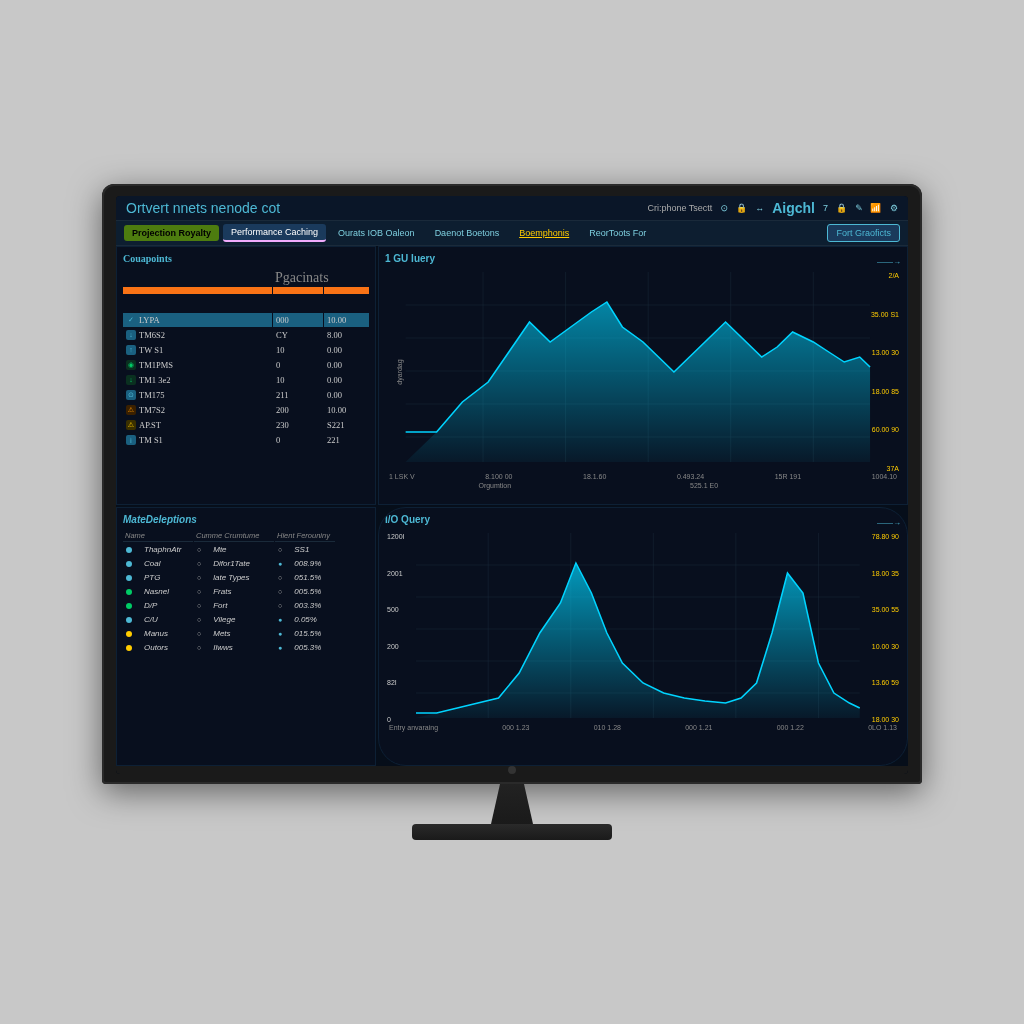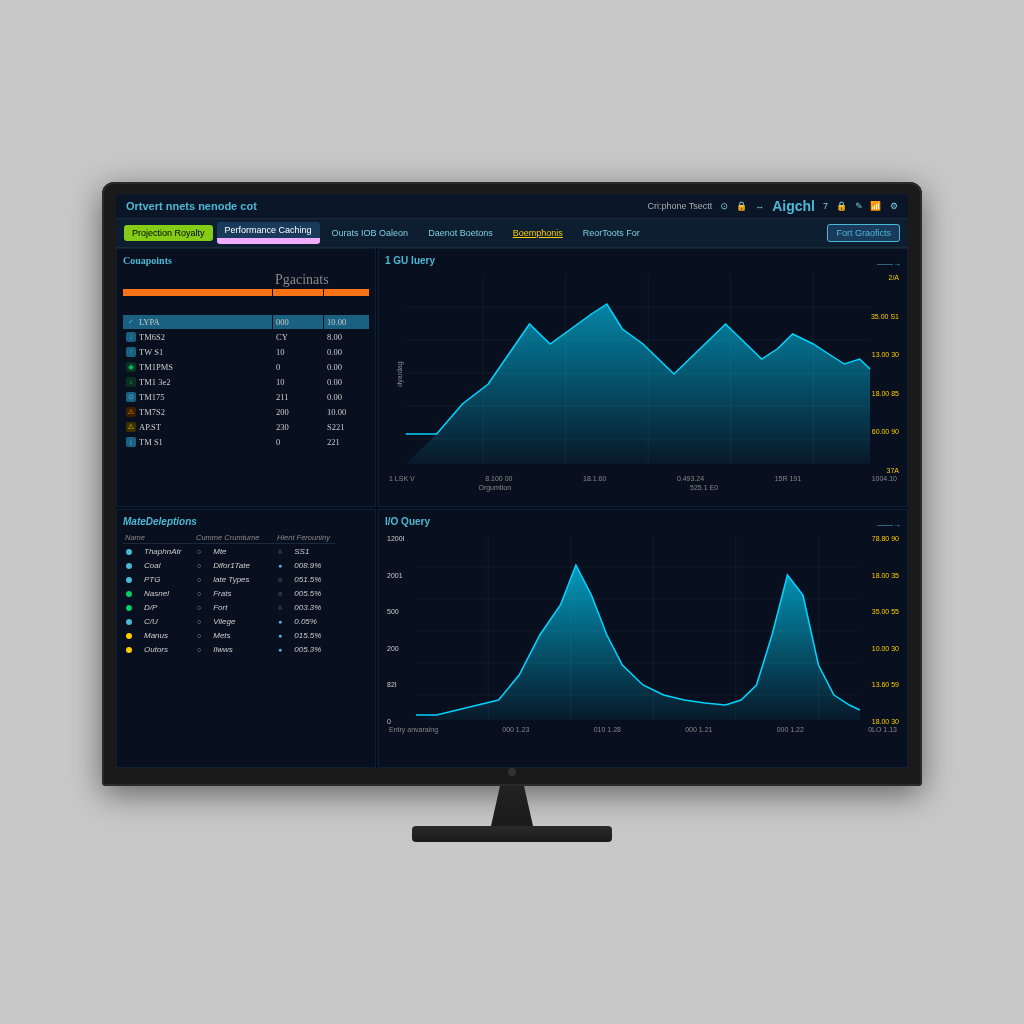--- a/index.html
+++ b/index.html
@@ -35,22 +35,22 @@
     .top-bar {
       background: #0a1628;
       display: flex;
       align-items: center;
       padding: 4px 10px;
       border-bottom: 1px solid #1a2a3a;
       gap: 8px;
     }
     .app-title {
       color: #4db8d4;
-      font-size: 11px;
-      font-weight: bold;
+      font-size: 14px;
+      font-weight: normal;
       flex-shrink: 0;
     }
     .top-bar-spacer { flex: 1; }
     .top-bar-status {
       color: #aaa;
       font-size: 9px;
     }
     .top-bar-user {
       color: #4db8d4;
       font-size: 14px;
@@ -69,26 +69,26 @@
       color: #7ecfdf;
       font-size: 9px;
       padding: 3px 8px;
       border-radius: 3px;
       cursor: pointer;
       white-space: nowrap;
     }
     .nav-tab.active {
       background: #1a3a5c;
       color: #fff;
-      border-bottom: 6px solid #f0abfc;
+      border-bottom: 2px solid #f0abfc;
     }
     .nav-tab.highlight {
-      background: #84cc16;
+      background: #4d7c0f;
       color: #000;
-      font-weight: normal;
+      font-weight: bold;
     }
     .nav-tab.underlined {
       text-decoration: underline;
       color: #ffcc00;
     }
     .nav-tab-right {
       margin-left: auto;
       background: #1a3a5c;
       color: #4db8d4;
       border: 1px solid #4db8d4;
@@ -190,20 +190,21 @@
       border-radius: 50%;
       flex-shrink: 0;
     }
     .dot-blue { background: #4db8d4; }
     .dot-green { background: #00cc66; }
     .dot-yellow { background: #ffcc00; }
     
     .io-chart-panel {
       grid-row: 2;
       grid-column: 2;
+      border-radius: 28px;
     }
     .chart-svg {
       width: 100%;
       height: 100%;
     }
     .chart-title-row {
       display: flex;
       justify-content: space-between;
       align-items: center;
       margin-bottom: 3px;

